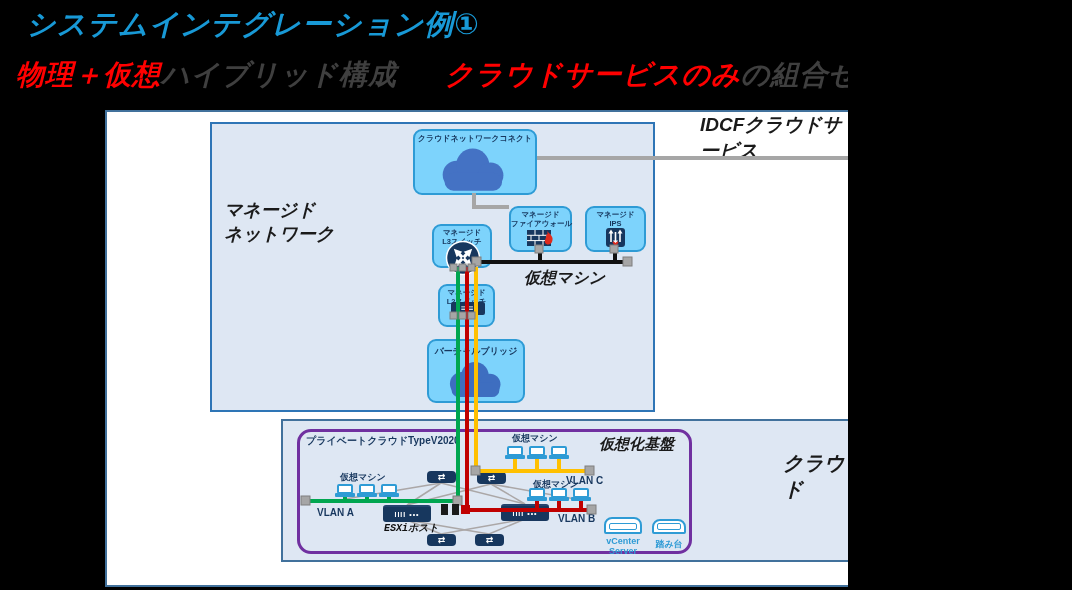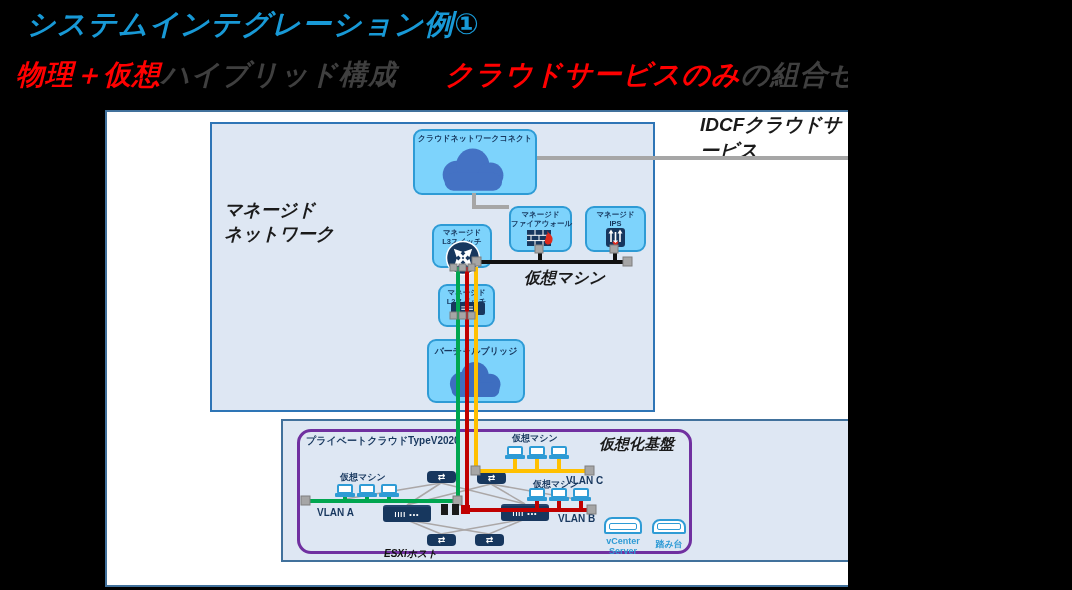--- a/index.html
+++ b/index.html
@@ -70,20 +70,21 @@
   <div class="abs purple-box z1"></div>
 
   <div class="abs hl idcf-label z3">IDCFクラウドサービス</div>
   <div class="abs hl mn-label z3">
     <div>マネージド</div>
     <div>ネットワーク</div>
   </div>
   <div class="abs typev-label z3">プライベートクラウドTypeV2020</div>
   <div class="abs hl virt-label z3">仮想化基盤</div>
   <div class="abs hl pcs-label z3">
+    <div>クラウド</div>
   </div>
   <div class="abs hl phys-label z3">仮想マシン</div>
 
   <svg class="abs layer z2" width="1072" height="590">
     <g stroke="#ABA7A7" stroke-width="1.5">
       <line x1="441" y1="483" x2="407" y2="505"></line>
         <line x1="441" y1="483" x2="525" y2="504"></line>
       <line x1="491" y1="484" x2="407" y2="505"></line>
         <line x1="491" y1="484" x2="525" y2="504"></line>
       <line x1="407" y1="520" x2="441" y2="534"></line>
@@ -189,21 +190,21 @@
       </g>
   </svg>
 
   <div class="abs vsw z3" style="left:427px;top:471px;">⇄</div>
   <div class="abs vsw z3" style="left:477px;top:472px;">⇄</div>
   <div class="abs vsw z3" style="left:427px;top:534px;">⇄</div>
   <div class="abs vsw z3" style="left:475px;top:534px;">⇄</div>
 
   <div class="abs esxi z3" style="left:383px;top:505px;">IIII&nbsp;•••</div>
   <div class="abs esxi z3" style="left:501px;top:504px;">IIII&nbsp;•••</div>
-  <div class="abs esxi-label z3" style="left:384px;top:547px;">ESXiホスト</div>
+  <div class="abs esxi-label z3" style="left:384px;top:521px;font-family:Liberation Mono, monospace;">ESXiホスト</div>
 
   <div class="abs vm-label z3" style="left:340px;top:471px;">仮想マシン</div>
   <div class="abs vm z3" style="left:335px;top:484px;">
       <i class="abs scr"></i>
       <i class="abs base"></i>
     </div>
   <div class="abs vm z3" style="left:357px;top:484px;">
       <i class="abs scr"></i>
       <i class="abs base"></i>
     </div>

